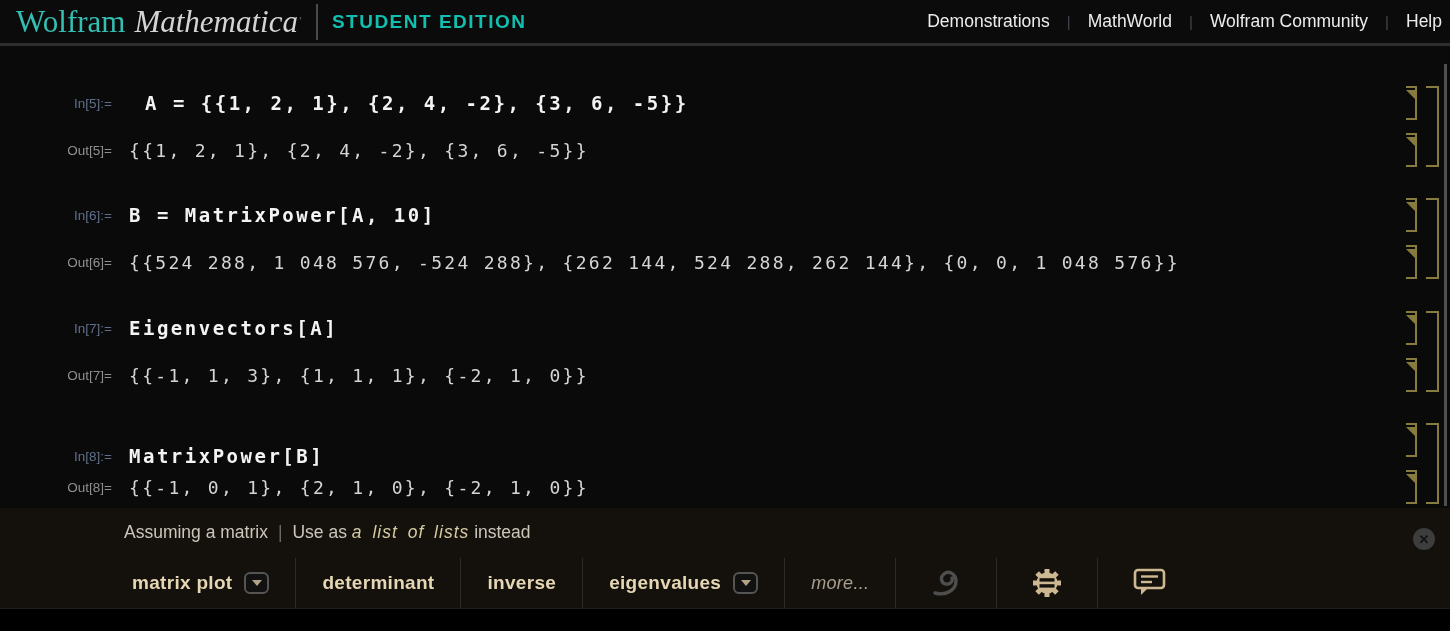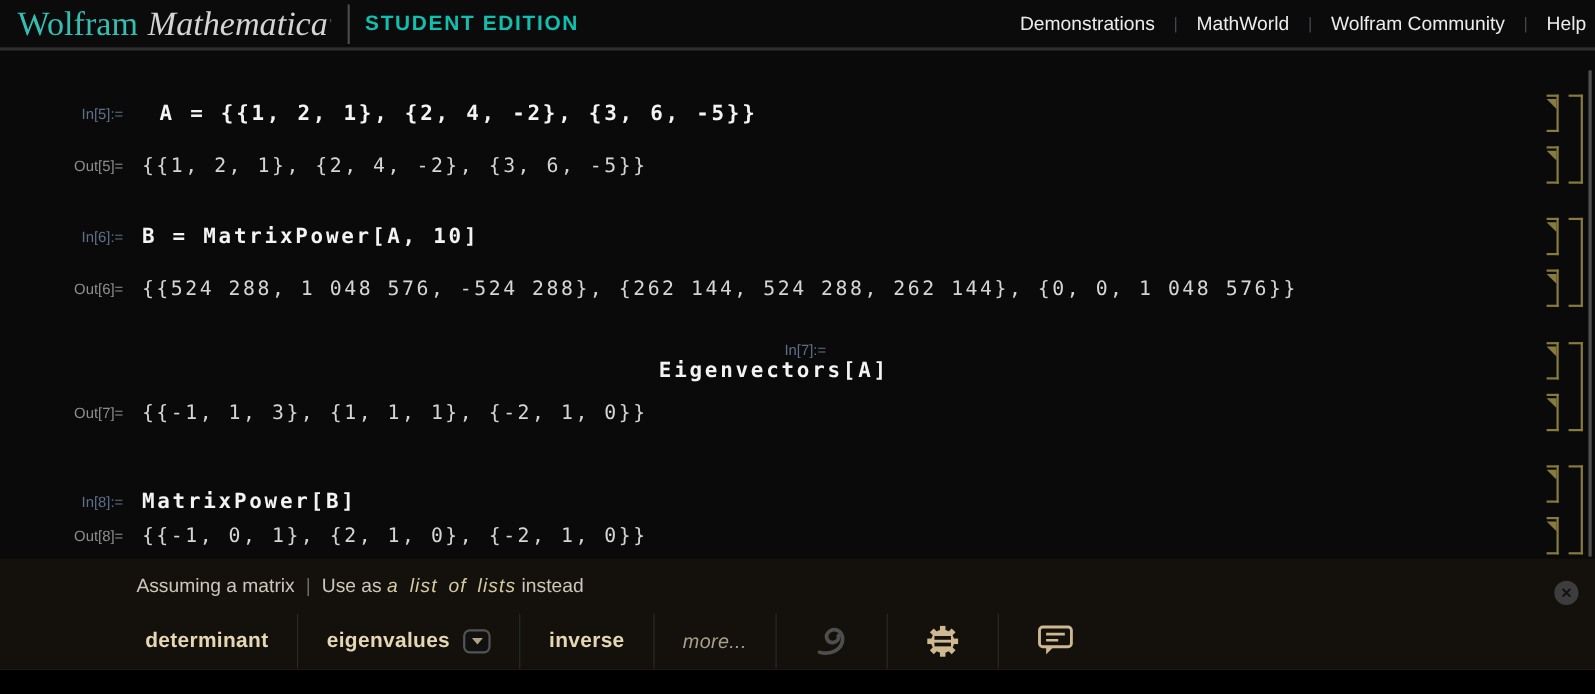--- a/index.html
+++ b/index.html
@@ -99,21 +99,21 @@
 
     <div class="cell-line" style="top:134px;">
       <span class="cell-label in-label">In[6]:=</span>
       <span class="cell-code in-code">B = MatrixPower[A, 10]</span>
     </div>
     <div class="cell-line" style="top:181px;">
       <span class="cell-label out-label">Out[6]=</span>
       <span class="cell-code out-code">{{524 288, 1 048 576, -524 288}, {262 144, 524 288, 262 144}, {0, 0, 1 048 576}}</span>
     </div>
 
-    <div class="cell-line" style="top:247px;flex-direction:column;">
+    <div class="cell-line" style="top:247px;">
       <span class="cell-label in-label">In[7]:=</span>
       <span class="cell-code in-code">Eigenvectors[A]</span>
     </div>
     <div class="cell-line" style="top:294px;">
       <span class="cell-label out-label">Out[7]=</span>
       <span class="cell-code out-code">{{-1, 1, 3}, {1, 1, 1}, {-2, 1, 0}}</span>
     </div>
 
     <div class="cell-line" style="top:375px;">
       <span class="cell-label in-label">In[8]:=</span>
@@ -144,34 +144,40 @@
   </div>
 
   <div class="assistant">
 
     <div class="suggestion"><span>Assuming a matrix</span><span class="sug-div">|</span><span>Use as </span><span class="sug-em">a list of lists</span><span> instead</span></div>
 
     <div class="close-btn">✕</div>
 
     <div class="toolbar">
 
+      <div class="tb-cell">
+        <span class="tb-label">matrix plot</span>
+        <span class="dd-chip">
+          <span class="dd-caret"></span>
+        </span>
+      </div>
 
       <div class="tb-cell">
         <span class="tb-label">determinant</span>
+      </div>
+
+      <div class="tb-cell">
+        <span class="tb-label">inverse</span>
       </div>
 
       <div class="tb-cell">
         <span class="tb-label">eigenvalues</span>
         <span class="dd-chip">
           <span class="dd-caret"></span>
         </span>
-      </div>
-
-      <div class="tb-cell">
-        <span class="tb-label">inverse</span>
       </div>
 
       <div class="tb-cell">
         <span class="tb-label tb-more">more...</span>
       </div>
 
       <div class="tb-cell icon-cell">
         <svg width="34" height="34" viewBox="0 0 34 34">
           <path d="M6 27 C 17 30, 27 24, 27 15 C 27 8, 20 4, 15 8 C 10 12, 13 19, 19 18 C 22.5 17.4, 24 14.5, 23 12" fill="none" stroke="#4e4e4e" stroke-width="3.4" stroke-linecap="round"></path>
         </svg>

